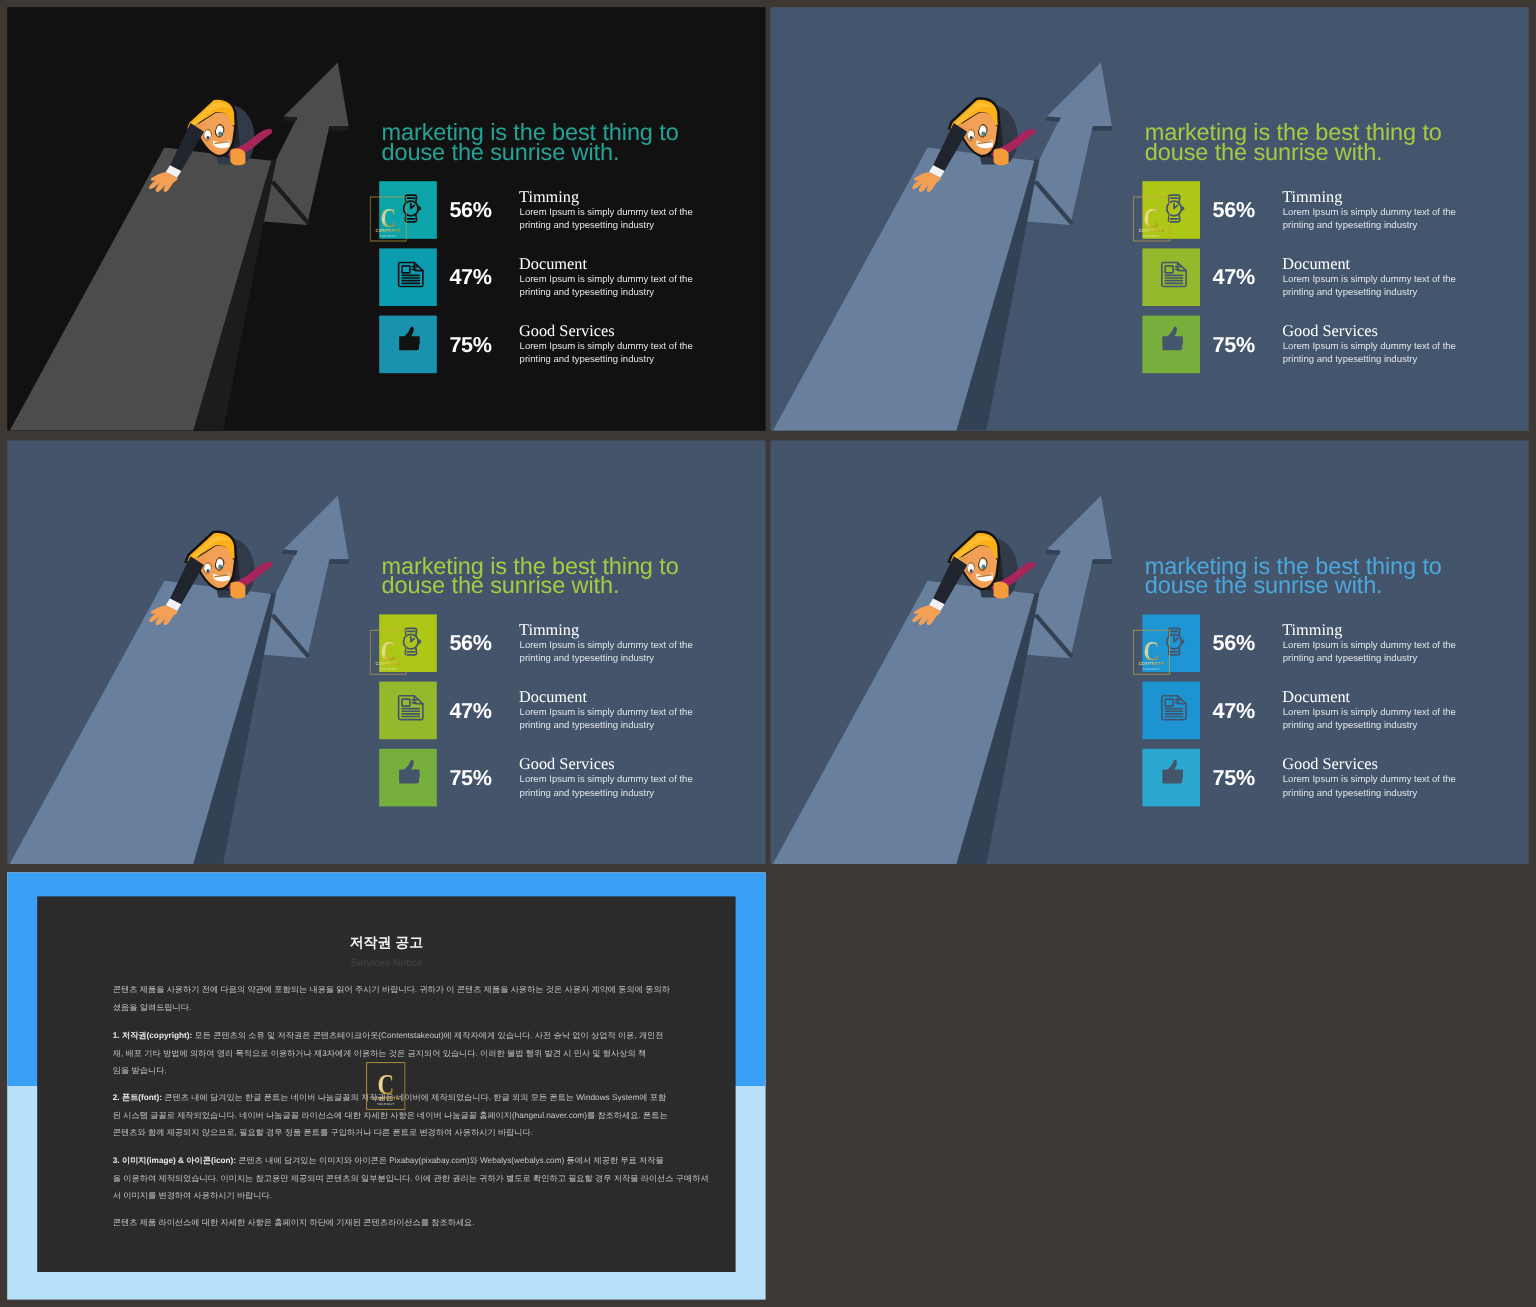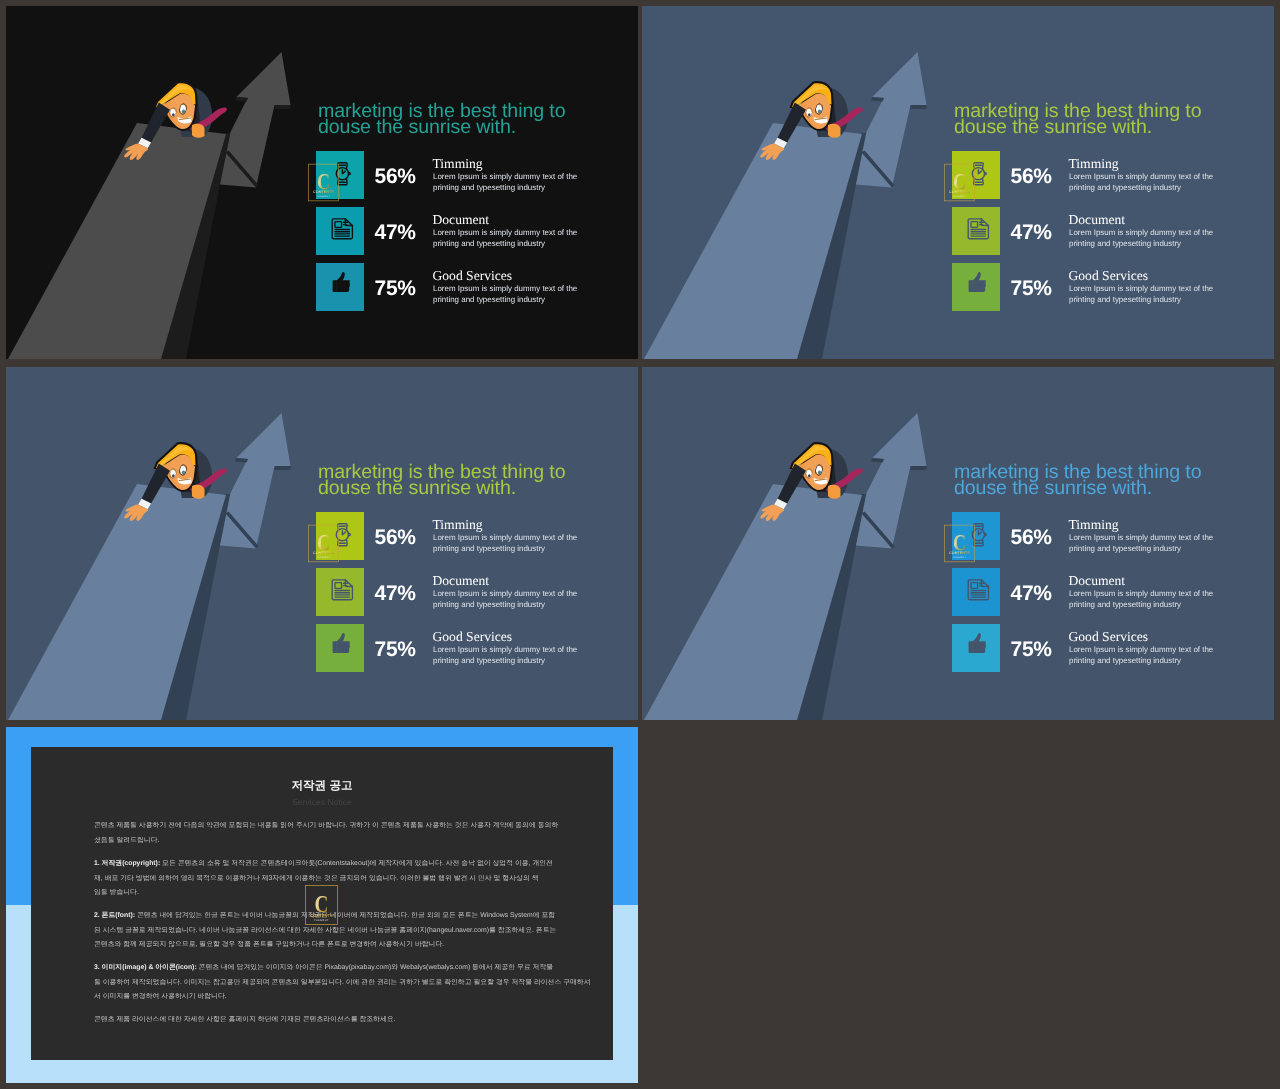--- a/index.html
+++ b/index.html
@@ -3,21 +3,21 @@
 <meta charset="utf-8">
 <style>
   html,body{margin:0;padding:0;background:#3d3834;width:1280px;height:1089px;overflow:hidden;
     font-family:"Liberation Sans",sans-serif;-webkit-font-smoothing:antialiased;text-rendering:geometricPrecision;}
   .grid{position:absolute;left:0;top:0;width:1280px;height:1089px;padding-left:20px;}
   .slide{position:absolute;overflow:hidden;}
   .illus{position:absolute;left:0;top:0;width:100%;height:100%;}
   .heading{position:absolute;font-size:19.6px;line-height:15.9px;font-weight:400;white-space:pre;letter-spacing:-0.1px;}
   .tile{position:absolute;width:48px;height:48px;}
   .tile svg{position:absolute;left:0;top:0;}
-  .pct{position:absolute;font-weight:bold;font-size:21px;color:#fff;letter-spacing:-0.3px;line-height:1;}
+  .pct{position:absolute;font-weight:bold;font-size:18px;color:#fff;letter-spacing:-0.3px;line-height:1;}
   .ttl{position:absolute;font-family:"Liberation Serif",serif;font-size:13.6px;color:#fff;white-space:nowrap;line-height:1;}
   .dsc{position:absolute;font-size:7.95px;line-height:10.9px;color:#dfe3e8;width:160px;white-space:nowrap;}
   .wm{position:absolute;}
   .nt-title{position:absolute;left:0;top:52px;width:632px;text-align:center;color:#f2f2f2;font-size:11.6px;font-weight:bold;}
   .nt-sub{position:absolute;left:0;top:70px;width:632px;text-align:center;color:#444444;font-size:8.6px;}
   .nt-p{position:absolute;left:88px;width:560px;white-space:nowrap;color:#c9c9c9;font-size:6.85px;line-height:14.6px;}
   .nt-p b{color:#e9e9e9;}
 </style>
 </head>
 <body>

